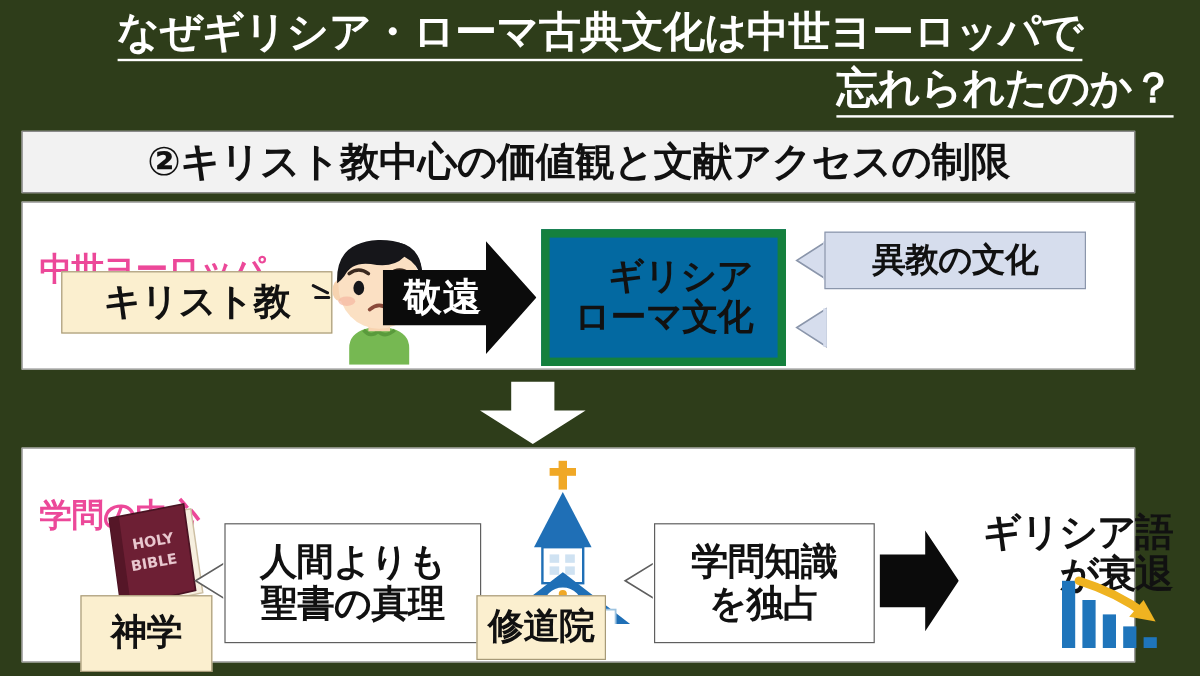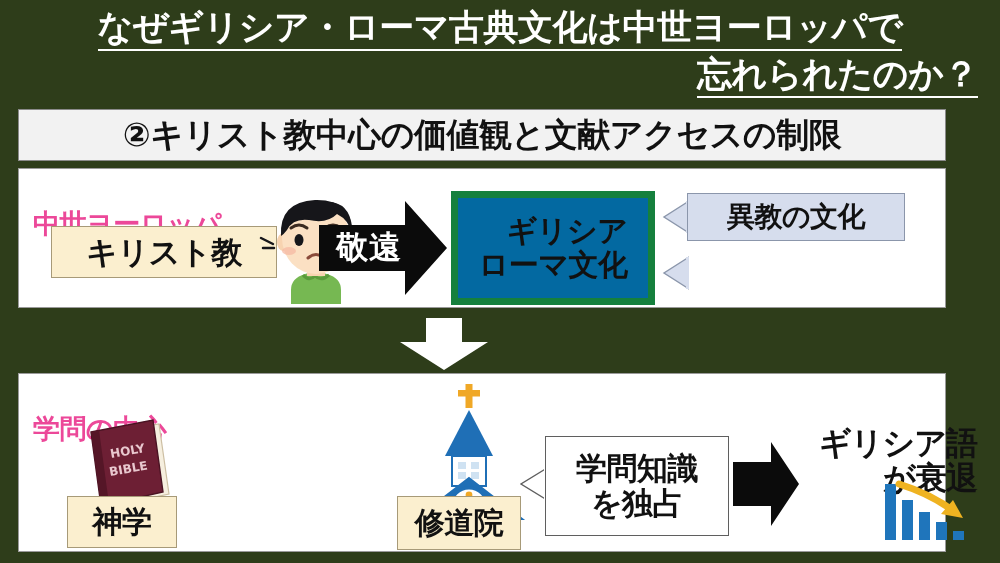--- a/index.html
+++ b/index.html
@@ -199,22 +199,30 @@
         <path d="M20 16 L78 6 L88 76 L30 88 Z" fill="#f6efdf" stroke="#cdbfa3" stroke-width="1.2"></path>
 
         <path d="M10 14 L72 2 L82 74 L20 88 Z" fill="#6d1f34" stroke="#4a1323" stroke-width="1.4"></path>
 
         <path d="M10 14 L18 12 L28 86 L20 88 Z" fill="#551627"></path>
         <text x="30" y="40" font-family="DejaVu Sans, sans-serif" font-size="12" font-weight="bold" fill="#e9c8cf" transform="rotate(-10 30 40)">HOLY</text>
         <text x="29" y="58" font-family="DejaVu Sans, sans-serif" font-size="12" font-weight="bold" fill="#e9c8cf" transform="rotate(-10 29 58)">BIBLE</text>
       </svg>
     </div>
 
-    <div class="box cream" style="left:48px;top:122px;width:110px;height:52px;font-size:30px;">神学</div>
-
+    <div class="box cream" style="left:48px;top:122px;width:110px;height:64px;font-size:30px;">神学</div>
+
+    <div class="callout" style="left:140px;top:62px;width:242px;height:100px;">
+      <svg class="tail" viewBox="0 0 30 34" style="top:48%;height:40px;margin-top:-20px;">
+        <path d="M30 1 L4 17 L30 33 Z" fill="#ffffff" stroke="#5f5f5f" stroke-width="1.4"></path>
+        <rect x="27" y="1" width="4" height="32" fill="#ffffff"></rect>
+      </svg>
+      <div class="body box white" style="font-size:31px;">人間よりも
+聖書の真理</div>
+    </div>
 
     <div class="illus" style="left:390px;top:6px;width:120px;height:140px;">
       <svg viewBox="0 0 120 140" width="120" height="140">
 
         <rect x="56.5" y="4" width="7" height="24" fill="#f0a826"></rect>
         <rect x="49" y="10" width="22" height="6.5" fill="#f0a826"></rect>
 
         <path d="M60 30 L84 76 L36 76 Z" fill="#1f6fb6"></path>
 
         <rect x="43" y="76" width="34" height="30" fill="#ffffff" stroke="#1f6fb6" stroke-width="2"></rect>
@@ -234,21 +242,21 @@
         <circle cx="60" cy="137" r="3.4" fill="#f0a826"></circle>
         <circle cx="50" cy="121" r="3.4" fill="#f0a826"></circle>
         <circle cx="70" cy="121" r="3.4" fill="#f0a826"></circle>
         <circle cx="50" cy="132" r="3.4" fill="#f0a826"></circle>
         <circle cx="70" cy="132" r="3.4" fill="#f0a826"></circle>
 
         <path d="M48 140 L48 134 Q60 120 72 134 L72 140" fill="none" stroke="#9dc3e0" stroke-width="3"></path>
       </svg>
     </div>
 
-    <div class="box cream" style="left:378px;top:122px;width:124px;height:54px;font-size:30px;">修道院</div>
+    <div class="box cream" style="left:378px;top:122px;width:108px;height:54px;font-size:30px;">修道院</div>
 
     <div class="callout" style="left:498px;top:62px;width:212px;height:100px;">
       <svg class="tail" viewBox="0 0 30 34" style="top:48%;height:40px;margin-top:-20px;">
         <path d="M30 1 L4 17 L30 33 Z" fill="#ffffff" stroke="#5f5f5f" stroke-width="1.4"></path>
         <rect x="27" y="1" width="4" height="32" fill="#ffffff"></rect>
       </svg>
       <div class="body box white" style="font-size:31px;">学問知識
 を独占</div>
     </div>
 

